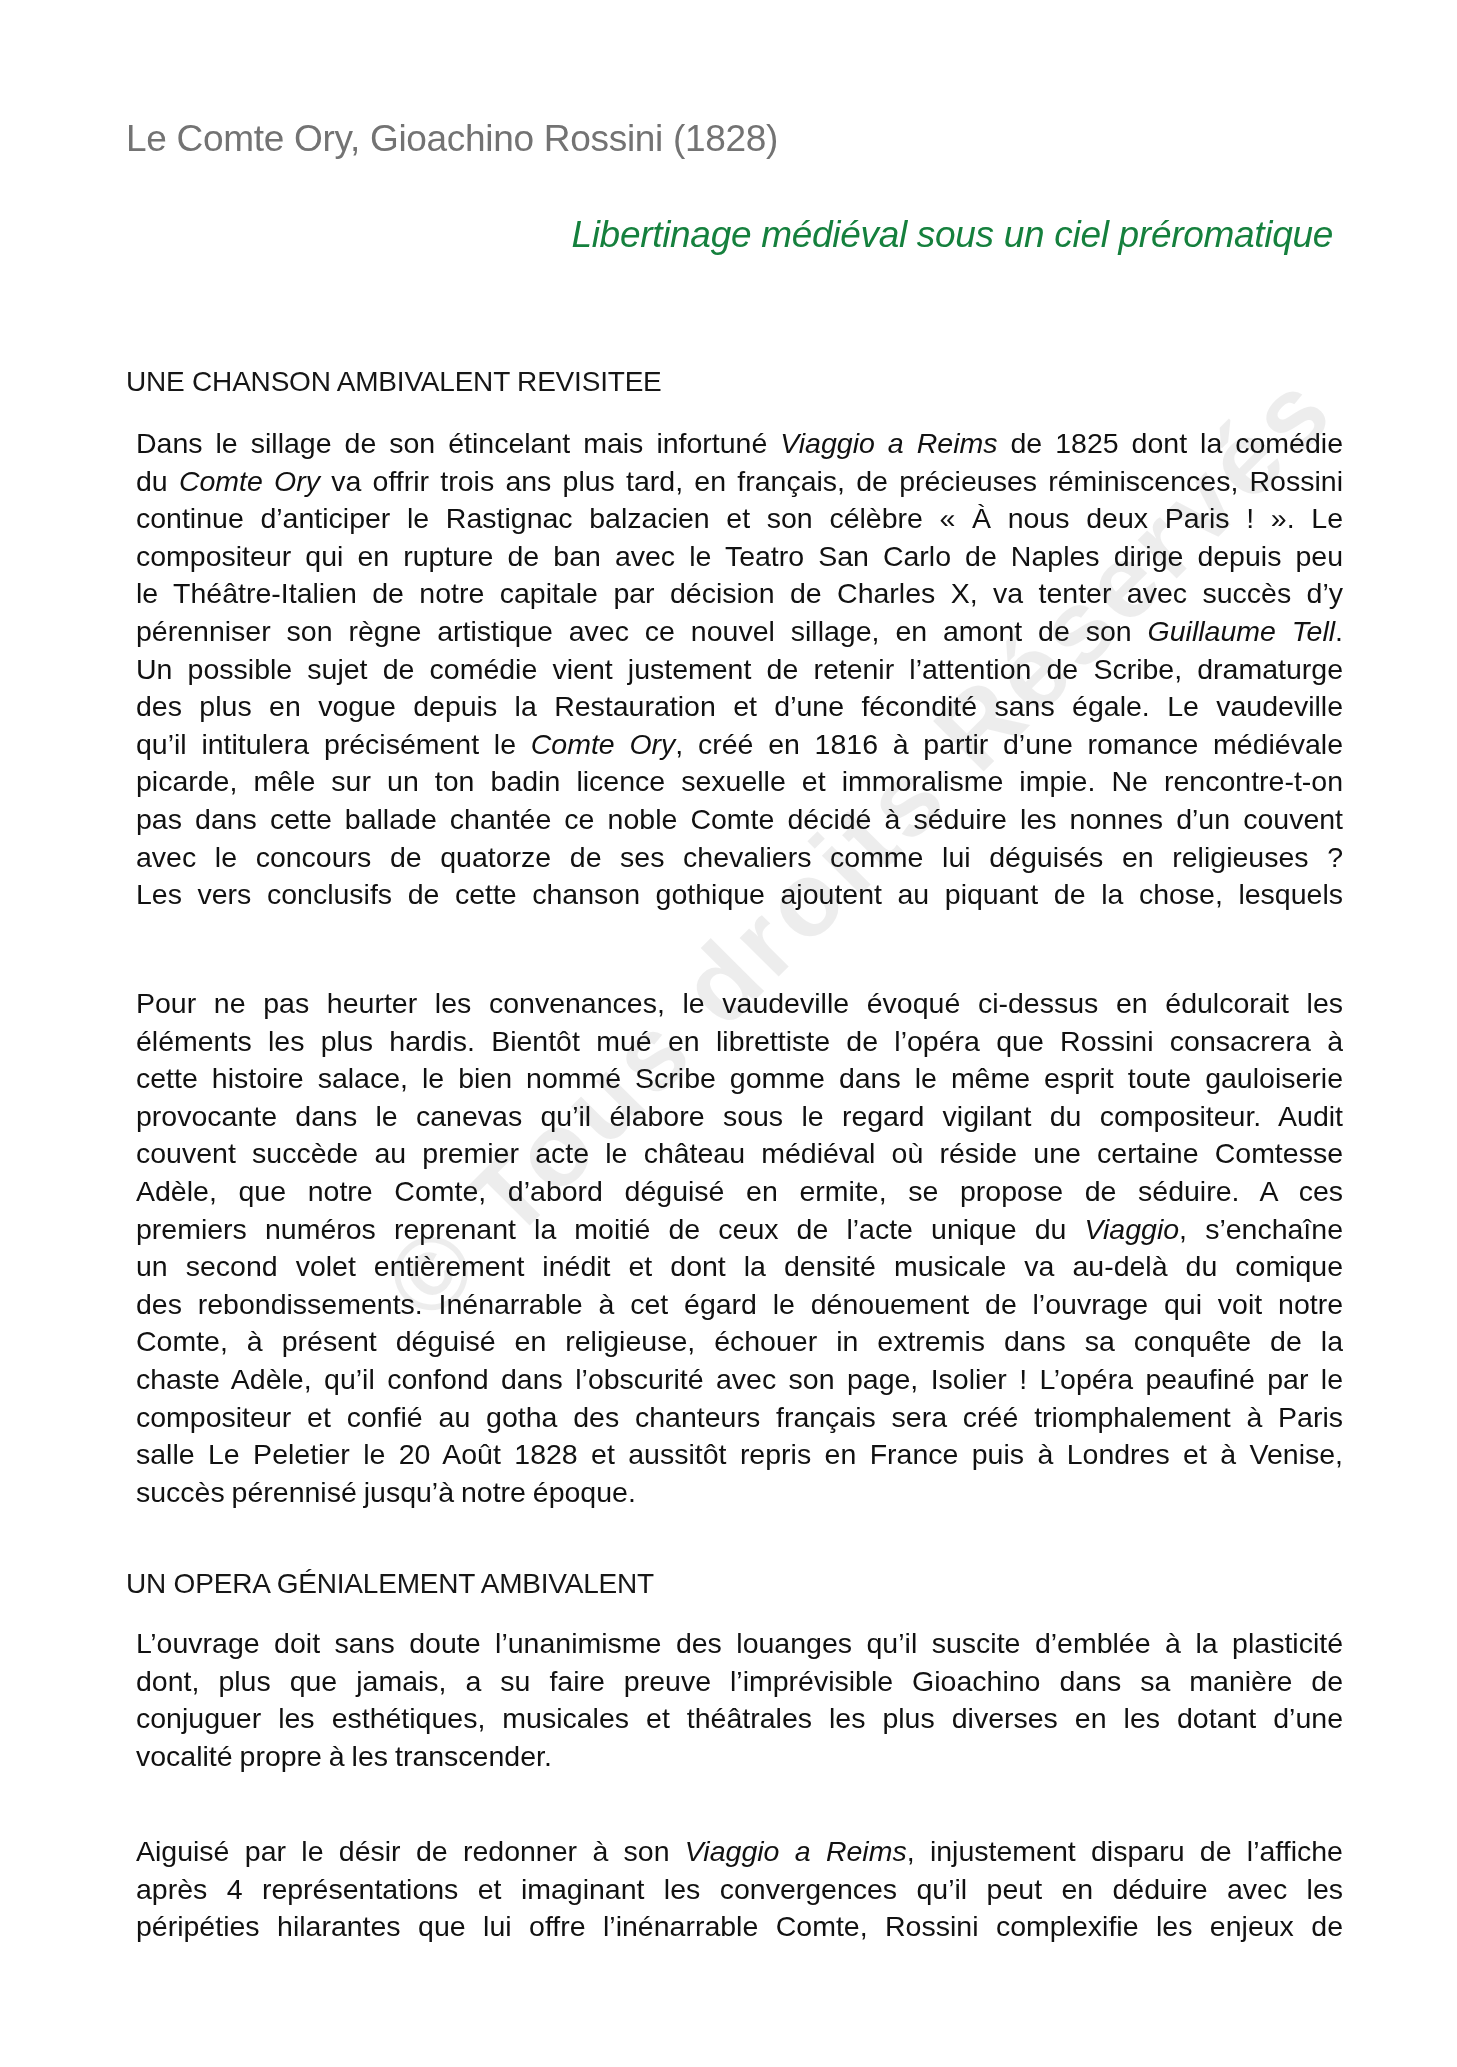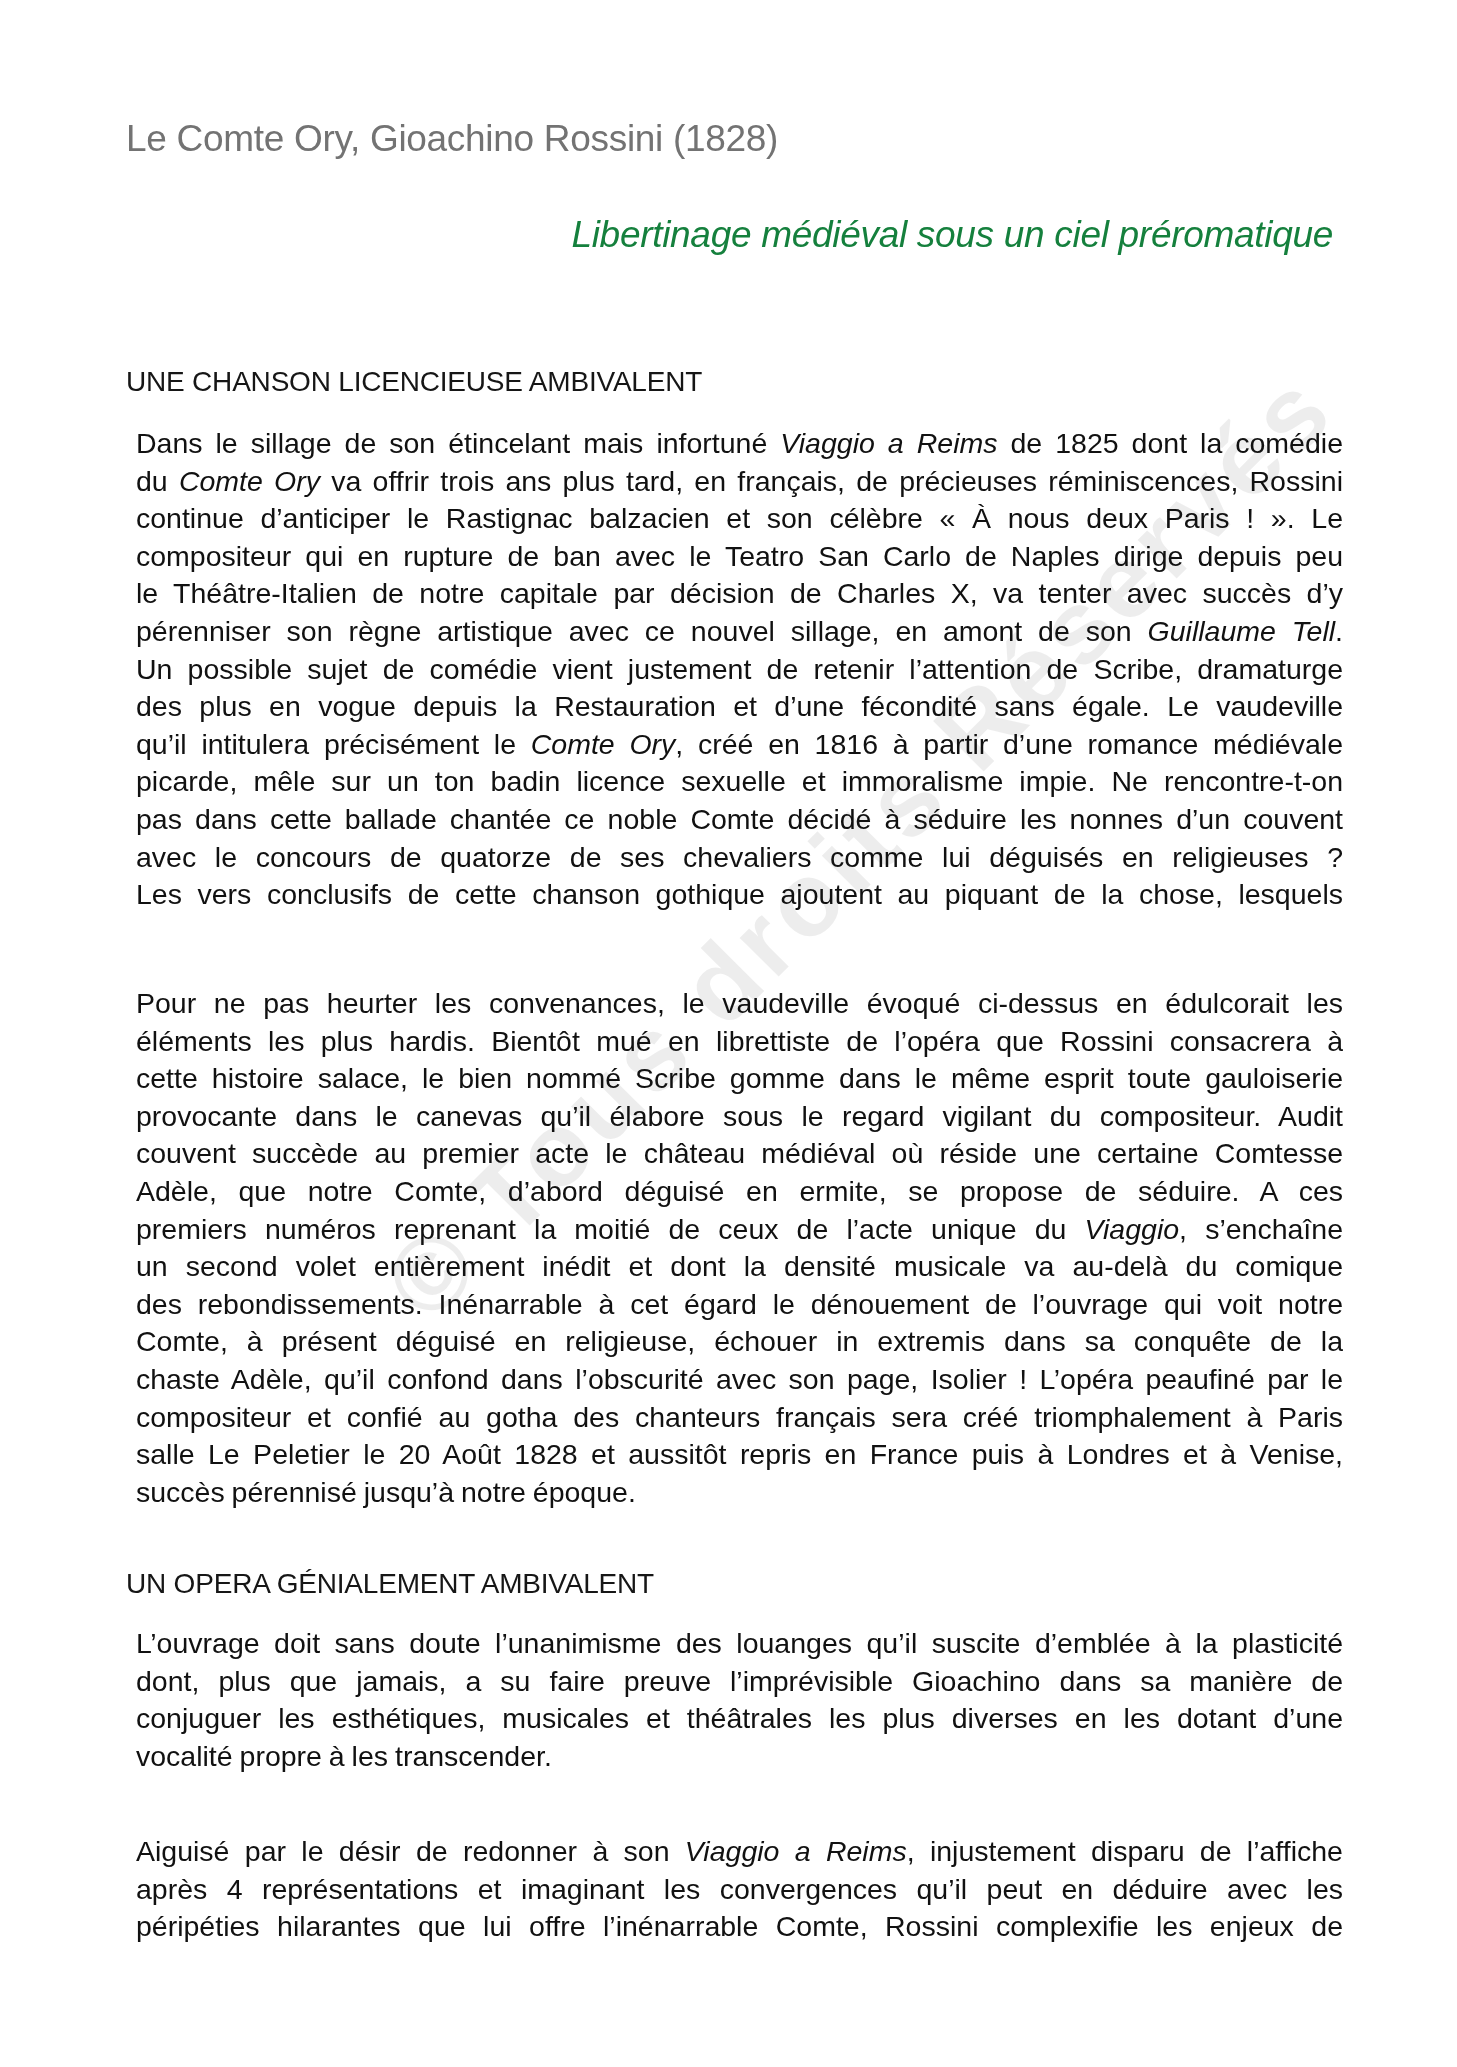--- a/index.html
+++ b/index.html
@@ -25,21 +25,21 @@
   </style>
 </head>
 <body>
 
 <div class="page">
   <div class="watermark">© Tous droits Réservés</div>
 
   <div class="title">Le Comte Ory, Gioachino Rossini (1828)</div>
   <div class="subtitle">Libertinage médiéval sous un ciel préromatique</div>
 
-  <div class="heading" style="top:366px">UNE CHANSON LICENCIEUSE AMBIVALENT</div>
+  <div class="heading" style="top:366px">UNE CHANSON AMBIVALENT REVISITEE</div>
   <div class="para" style="top:425px">
       <span class="line"><span>Dans le sillage de son étincelant mais infortuné </span><i>Viaggio a Reims</i><span> de 1825 dont la comédie</span></span>
       <span class="line"><span>du </span><i>Comte Ory</i><span> va offrir trois ans plus tard, en français, de précieuses réminiscences, Rossini</span></span>
       <span class="line"><span>continue d’anticiper le Rastignac balzacien et son célèbre « À nous deux Paris ! ». Le</span></span>
       <span class="line"><span>compositeur qui en rupture de ban avec le Teatro San Carlo de Naples dirige depuis peu</span></span>
       <span class="line"><span>le Théâtre-Italien de notre capitale par décision de Charles X, va tenter avec succès d’y</span></span>
       <span class="line"><span>pérenniser son règne artistique avec ce nouvel sillage, en amont de son </span><i>Guillaume Tell</i><span>.</span></span>
       <span class="line"><span>Un possible sujet de comédie vient justement de retenir l’attention de Scribe, dramaturge</span></span>
       <span class="line"><span>des plus en vogue depuis la Restauration et d’une fécondité sans égale. Le vaudeville</span></span>
       <span class="line"><span>qu’il intitulera précisément le </span><i>Comte Ory</i><span>, créé en 1816 à partir d’une romance médiévale</span></span>

